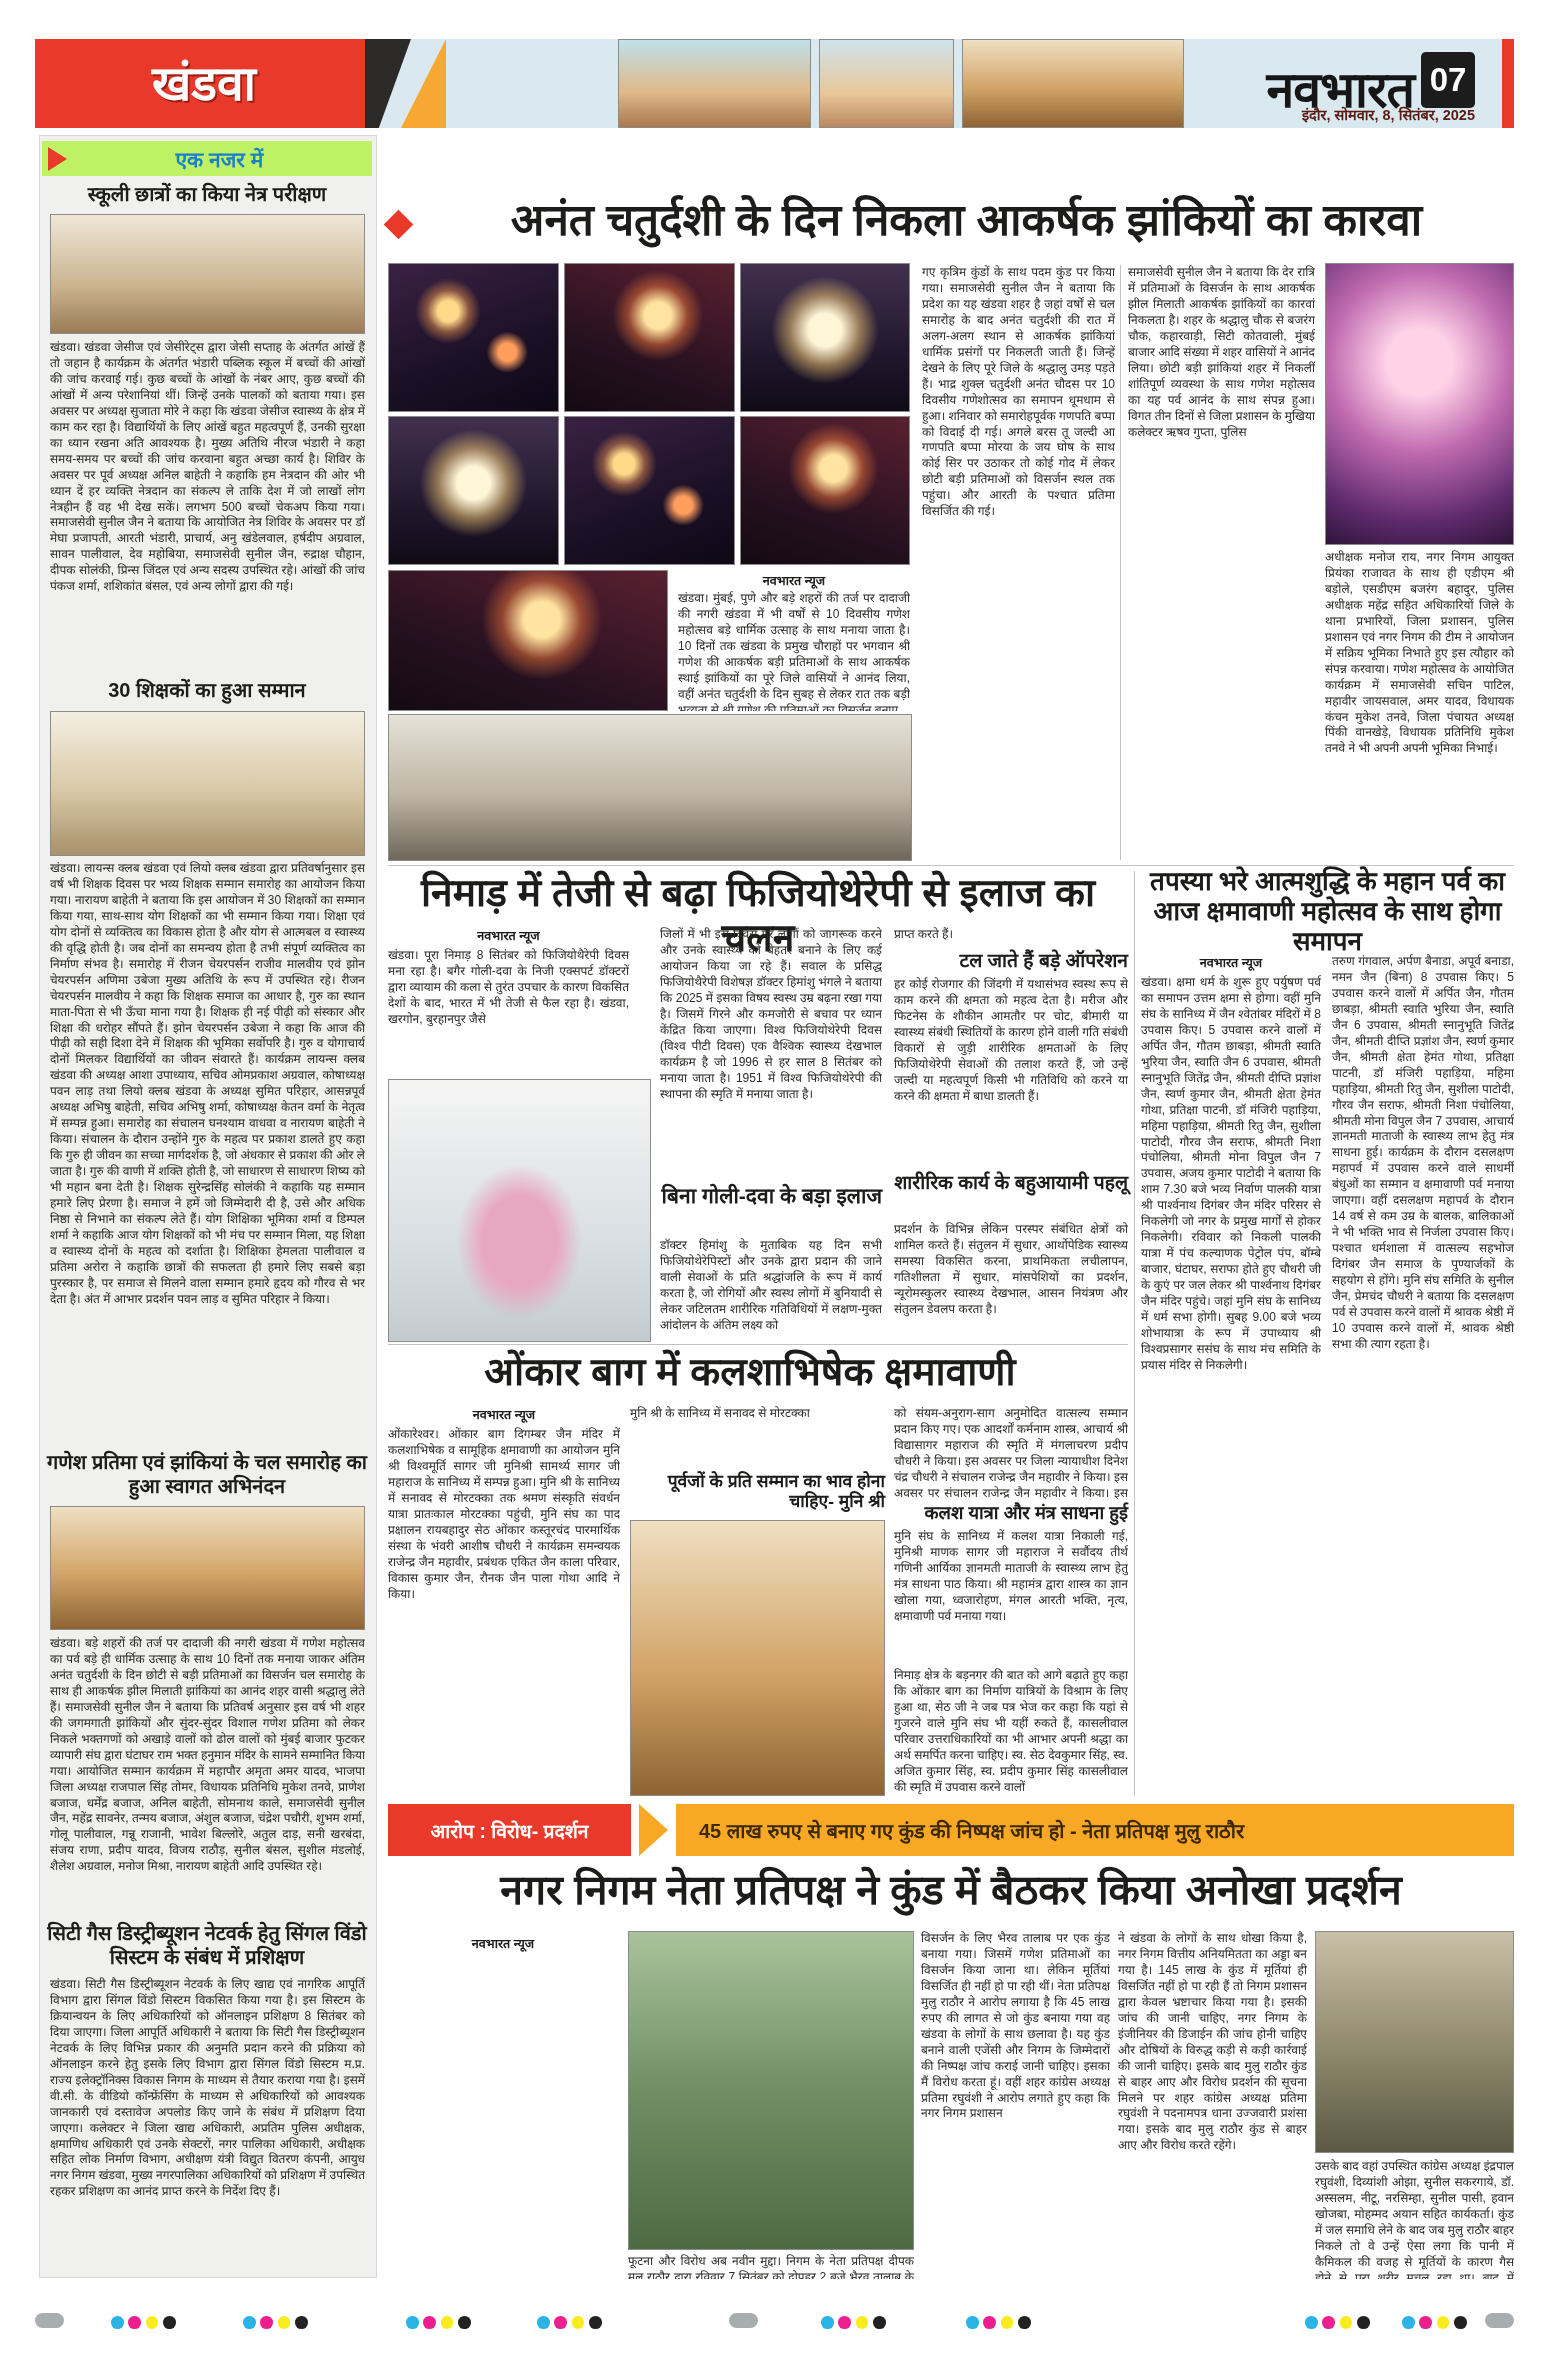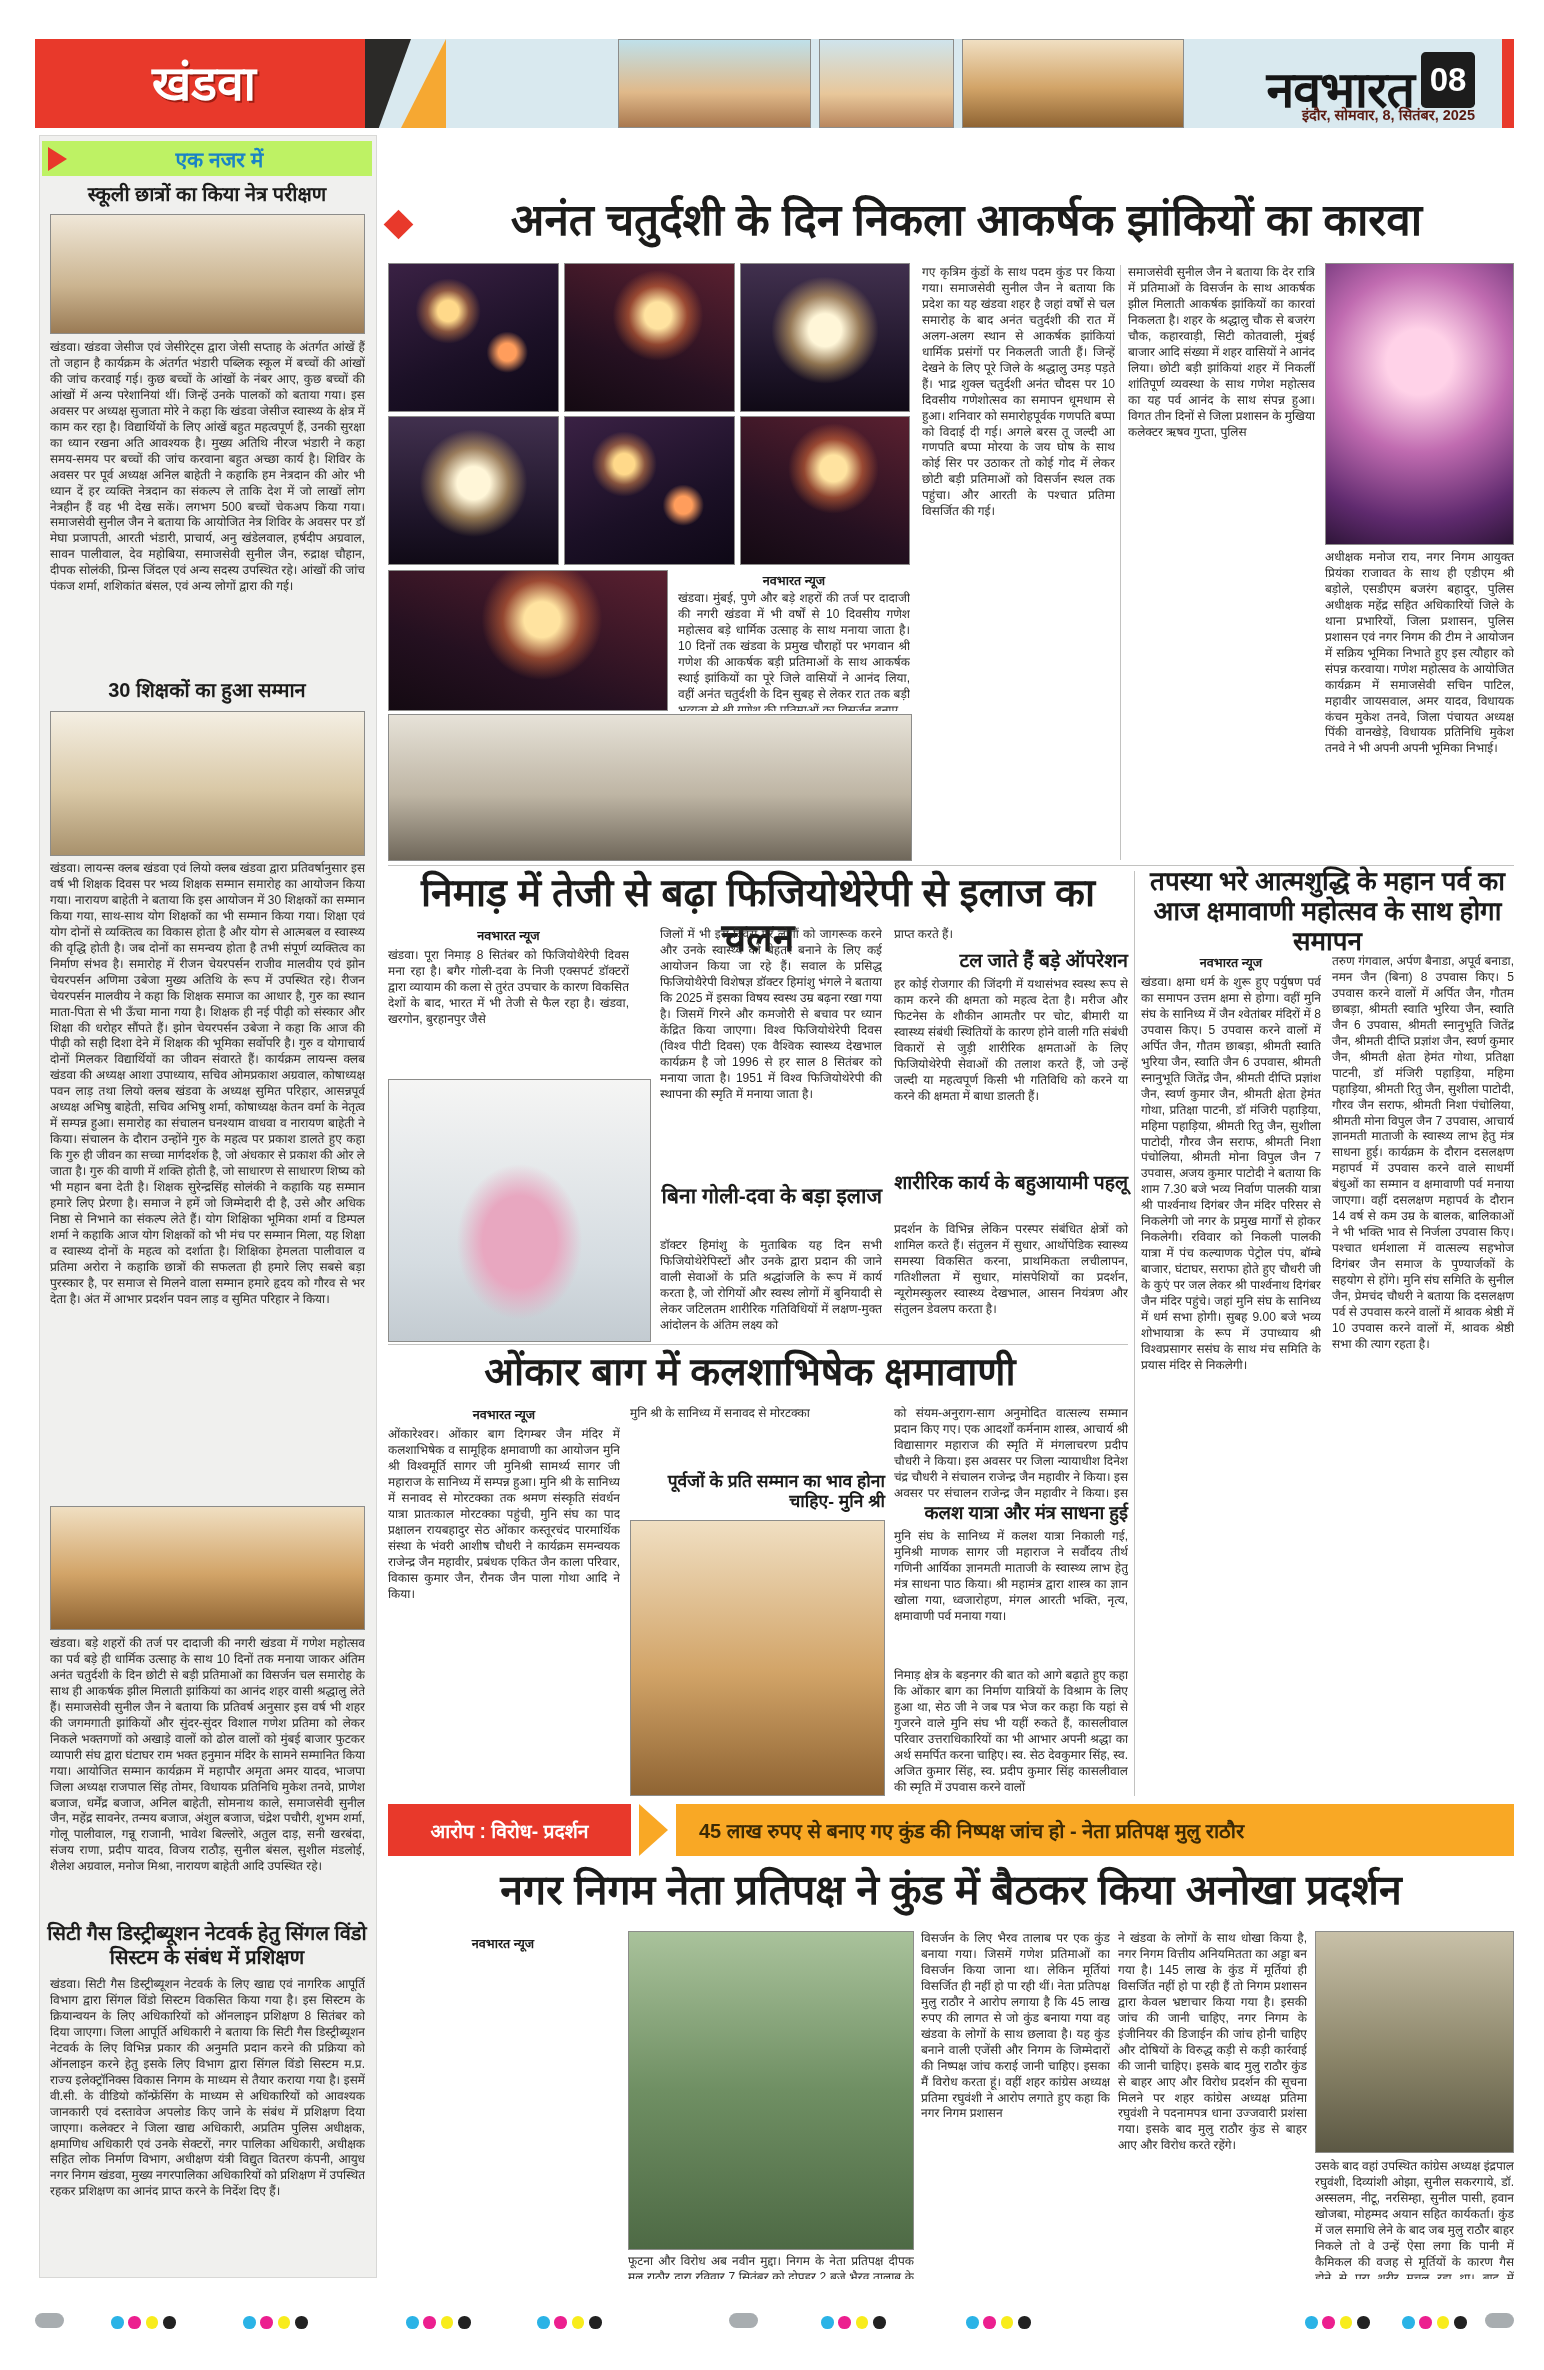--- a/index.html
+++ b/index.html
@@ -60,38 +60,39 @@
   <div class="abs band" style="left:373px;top:39px;width:1130px;height:89px;"></div>
   <div class="abs redbox" style="left:35px;top:39px;width:338px;height:89px;">
     <div class="masthead-text">खंडवा</div>
   </div>
   <div class="abs tri-black" style="left:365px;top:39px;width:46px;height:89px;"></div>
   <div class="abs tri-orange" style="left:386px;top:39px;width:60px;height:89px;"></div>
   <div class="abs photo ph-temple" style="left:618px;top:39px;width:193px;height:89px;"></div>
   <div class="abs photo ph-day" style="left:819px;top:39px;width:135px;height:89px;"></div>
   <div class="abs photo ph-ritual" style="left:962px;top:39px;width:222px;height:89px;"></div>
   <div class="abs brand" style="left:1197px;top:54px;width:217px;">नवभारत</div>
-  <div class="abs pagenum" style="left:1421px;top:52px;width:54px;height:56px;">08</div>
+  <div class="abs pagenum" style="left:1421px;top:52px;width:54px;height:56px;">07</div>
   <div class="abs dateline" style="left:1197px;top:104px;width:278px;">इंदौर, सोमवार, 8, सितंबर, 2025</div>
   <div class="abs redbar" style="left:1502px;top:39px;width:11.6px;height:89px;"></div>
 
   <div class="abs leftcol-bg" style="left:39px;top:135px;width:338px;height:2143px;"></div>
   <div class="abs eknajar" style="left:42px;top:141px;width:330px;height:35px;">
     <div class="tri"></div>
     <div class="t">एक नजर में</div>
   </div>
 
   <div class="abs lhl" style="left:42px;top:182px;width:330px;">स्कूली छात्रों का किया नेत्र परीक्षण</div>
   <div class="abs photo ph-group" style="left:50px;top:214px;width:315px;height:120px;"></div>
   <div class="abs bodytxt" style="left:50px;top:340px;width:315px;height:332px;">खंडवा। खंडवा जेसीज एवं जेसीरेट्स द्वारा जेसी सप्ताह के अंतर्गत आंखें हैं तो जहान है कार्यक्रम के अंतर्गत भंडारी पब्लिक स्कूल में बच्चों की आंखों की जांच करवाई गई। कुछ बच्चों के आंखों के नंबर आए, कुछ बच्चों की आंखों में अन्य परेशानियां थीं। जिन्हें उनके पालकों को बताया गया। इस अवसर पर अध्यक्ष सुजाता मोरे ने कहा कि खंडवा जेसीज स्वास्थ्य के क्षेत्र में काम कर रहा है। विद्यार्थियों के लिए आंखें बहुत महत्वपूर्ण हैं, उनकी सुरक्षा का ध्यान रखना अति आवश्यक है। मुख्य अतिथि नीरज भंडारी ने कहा समय-समय पर बच्चों की जांच करवाना बहुत अच्छा कार्य है। शिविर के अवसर पर पूर्व अध्यक्ष अनिल बाहेती ने कहाकि हम नेत्रदान की ओर भी ध्यान दें हर व्यक्ति नेत्रदान का संकल्प ले ताकि देश में जो लाखों लोग नेत्रहीन हैं वह भी देख सकें। लगभग 500 बच्चों चेकअप किया गया। समाजसेवी सुनील जैन ने बताया कि आयोजित नेत्र शिविर के अवसर पर डॉ मेघा प्रजापती, आरती भंडारी, प्राचार्य, अनु खंडेलवाल, हर्षदीप अग्रवाल, सावन पालीवाल, देव महोबिया, समाजसेवी सुनील जैन, रुद्राक्ष चौहान, दीपक सोलंकी, प्रिन्स जिंदल एवं अन्य सदस्य उपस्थित रहे। आंखों की जांच पंकज शर्मा, शशिकांत बंसल, एवं अन्य लोगों द्वारा की गई।</div>
 
   <div class="abs lhl" style="left:42px;top:678px;width:330px;">30 शिक्षकों का हुआ सम्मान</div>
   <div class="abs photo ph-group2" style="left:50px;top:711px;width:315px;height:145px;"></div>
   <div class="abs bodytxt" style="left:50px;top:861px;width:315px;height:583px;">खंडवा। लायन्स क्लब खंडवा एवं लियो क्लब खंडवा द्वारा प्रतिवर्षानुसार इस वर्ष भी शिक्षक दिवस पर भव्य शिक्षक सम्मान समारोह का आयोजन किया गया। नारायण बाहेती ने बताया कि इस आयोजन में 30 शिक्षकों का सम्मान किया गया, साथ-साथ योग शिक्षकों का भी सम्मान किया गया। शिक्षा एवं योग दोनों से व्यक्तित्व का विकास होता है और योग से आत्मबल व स्वास्थ्य की वृद्धि होती है। जब दोनों का समन्वय होता है तभी संपूर्ण व्यक्तित्व का निर्माण संभव है। समारोह में रीजन चेयरपर्सन राजीव मालवीय एवं झोन चेयरपर्सन अणिमा उबेजा मुख्य अतिथि के रूप में उपस्थित रहे। रीजन चेयरपर्सन मालवीय ने कहा कि शिक्षक समाज का आधार है, गुरु का स्थान माता-पिता से भी ऊँचा माना गया है। शिक्षक ही नई पीढ़ी को संस्कार और शिक्षा की धरोहर सौंपते हैं। झोन चेयरपर्सन उबेजा ने कहा कि आज की पीढ़ी को सही दिशा देने में शिक्षक की भूमिका सर्वोपरि है। गुरु व योगाचार्य दोनों मिलकर विद्यार्थियों का जीवन संवारते हैं। कार्यक्रम लायन्स क्लब खंडवा की अध्यक्ष आशा उपाध्याय, सचिव ओमप्रकाश अग्रवाल, कोषाध्यक्ष पवन लाड़ तथा लियो क्लब खंडवा के अध्यक्ष सुमित परिहार, आसन्नपूर्व अध्यक्ष अभिषु बाहेती, सचिव अभिषु शर्मा, कोषाध्यक्ष केतन वर्मा के नेतृत्व में सम्पन्न हुआ। समारोह का संचालन घनश्याम वाधवा व नारायण बाहेती ने किया। संचालन के दौरान उन्होंने गुरु के महत्व पर प्रकाश डालते हुए कहा कि गुरु ही जीवन का सच्चा मार्गदर्शक है, जो अंधकार से प्रकाश की ओर ले जाता है। गुरु की वाणी में शक्ति होती है, जो साधारण से साधारण शिष्य को भी महान बना देती है। शिक्षक सुरेन्द्रसिंह सोलंकी ने कहाकि यह सम्मान हमारे लिए प्रेरणा है। समाज ने हमें जो जिम्मेदारी दी है, उसे और अधिक निष्ठा से निभाने का संकल्प लेते हैं। योग शिक्षिका भूमिका शर्मा व डिम्पल शर्मा ने कहाकि आज योग शिक्षकों को भी मंच पर सम्मान मिला, यह शिक्षा व स्वास्थ्य दोनों के महत्व को दर्शाता है। शिक्षिका हेमलता पालीवाल व प्रतिमा अरोरा ने कहाकि छात्रों की सफलता ही हमारे लिए सबसे बड़ा पुरस्कार है, पर समाज से मिलने वाला सम्मान हमारे हृदय को गौरव से भर देता है। अंत में आभार प्रदर्शन पवन लाड़ व सुमित परिहार ने किया।</div>
 
+  <div class="abs lhl" style="left:42px;top:1450px;width:330px;">गणेश प्रतिमा एवं झांकियां के चल समारोह का हुआ स्वागत अभिनंदन</div>
   <div class="abs photo ph-ritual" style="left:50px;top:1506px;width:315px;height:124px;"></div>
   <div class="abs bodytxt" style="left:50px;top:1636px;width:315px;height:280px;">खंडवा। बड़े शहरों की तर्ज पर दादाजी की नगरी खंडवा में गणेश महोत्सव का पर्व बड़े ही धार्मिक उत्साह के साथ 10 दिनों तक मनाया जाकर अंतिम अनंत चतुर्दशी के दिन छोटी से बड़ी प्रतिमाओं का विसर्जन चल समारोह के साथ ही आकर्षक झील मिलाती झांकियां का आनंद शहर वासी श्रद्धालु लेते हैं। समाजसेवी सुनील जैन ने बताया कि प्रतिवर्ष अनुसार इस वर्ष भी शहर की जगमगाती झांकियों और सुंदर-सुंदर विशाल गणेश प्रतिमा को लेकर निकले भक्तगणों को अखाड़े वालों को ढोल वालों को मुंबई बाजार फुटकर व्यापारी संघ द्वारा घंटाघर राम भक्त हनुमान मंदिर के सामने सम्मानित किया गया। आयोजित सम्मान कार्यक्रम में महापौर अमृता अमर यादव, भाजपा जिला अध्यक्ष राजपाल सिंह तोमर, विधायक प्रतिनिधि मुकेश तनवे, प्राणेश बजाज, धर्मेंद्र बजाज, अनिल बाहेती, सोमनाथ काले, समाजसेवी सुनील जैन, महेंद्र सावनेर, तन्मय बजाज, अंशुल बजाज, चंद्रेश पचौरी, शुभम शर्मा, गोलू पालीवाल, गन्नू राजानी, भावेश बिल्लोरे, अतुल दाड़, सनी खरबंदा, संजय राणा, प्रदीप यादव, विजय राठौड़, सुनील बंसल, सुशील मंडलोई, शैलेश अग्रवाल, मनोज मिश्रा, नारायण बाहेती आदि उपस्थित रहे।</div>
 
   <div class="abs lhl" style="left:42px;top:1921px;width:330px;">सिटी गैस डिस्ट्रीब्यूशन नेटवर्क हेतु सिंगल विंडो सिस्टम के संबंध में प्रशिक्षण</div>
   <div class="abs bodytxt" style="left:50px;top:1977px;width:315px;height:295px;">खंडवा। सिटी गैस डिस्ट्रीब्यूशन नेटवर्क के लिए खाद्य एवं नागरिक आपूर्ति विभाग द्वारा सिंगल विंडो सिस्टम विकसित किया गया है। इस सिस्टम के क्रियान्वयन के लिए अधिकारियों को ऑनलाइन प्रशिक्षण 8 सितंबर को दिया जाएगा। जिला आपूर्ति अधिकारी ने बताया कि सिटी गैस डिस्ट्रीब्यूशन नेटवर्क के लिए विभिन्न प्रकार की अनुमति प्रदान करने की प्रक्रिया को ऑनलाइन करने हेतु इसके लिए विभाग द्वारा सिंगल विंडो सिस्टम म.प्र. राज्य इलेक्ट्रॉनिक्स विकास निगम के माध्यम से तैयार कराया गया है। इसमें वी.सी. के वीडियो कॉन्फ्रेंसिंग के माध्यम से अधिकारियों को आवश्यक जानकारी एवं दस्तावेज अपलोड किए जाने के संबंध में प्रशिक्षण दिया जाएगा। कलेक्टर ने जिला खाद्य अधिकारी, अप्रतिम पुलिस अधीक्षक, क्षमाणिध अधिकारी एवं उनके सेक्टरों, नगर पालिका अधिकारी, अधीक्षक सहित लोक निर्माण विभाग, अधीक्षण यंत्री विद्युत वितरण कंपनी, आयुध नगर निगम खंडवा, मुख्य नगरपालिका अधिकारियों को प्रशिक्षण में उपस्थित रहकर प्रशिक्षण का आनंद प्राप्त करने के निर्देश दिए हैं।</div>
 
   <div class="abs diamond" style="left:388px;top:214px;width:21px;height:21px;"></div>
   <div class="abs hl" style="left:419px;top:195px;width:1095px;font-size:44px;">अनंत चतुर्दशी के दिन निकला आकर्षक झांकियों का कारवा</div>
 
   <div class="abs photo ph-night" style="left:388px;top:263px;width:171px;height:149px;"></div>

